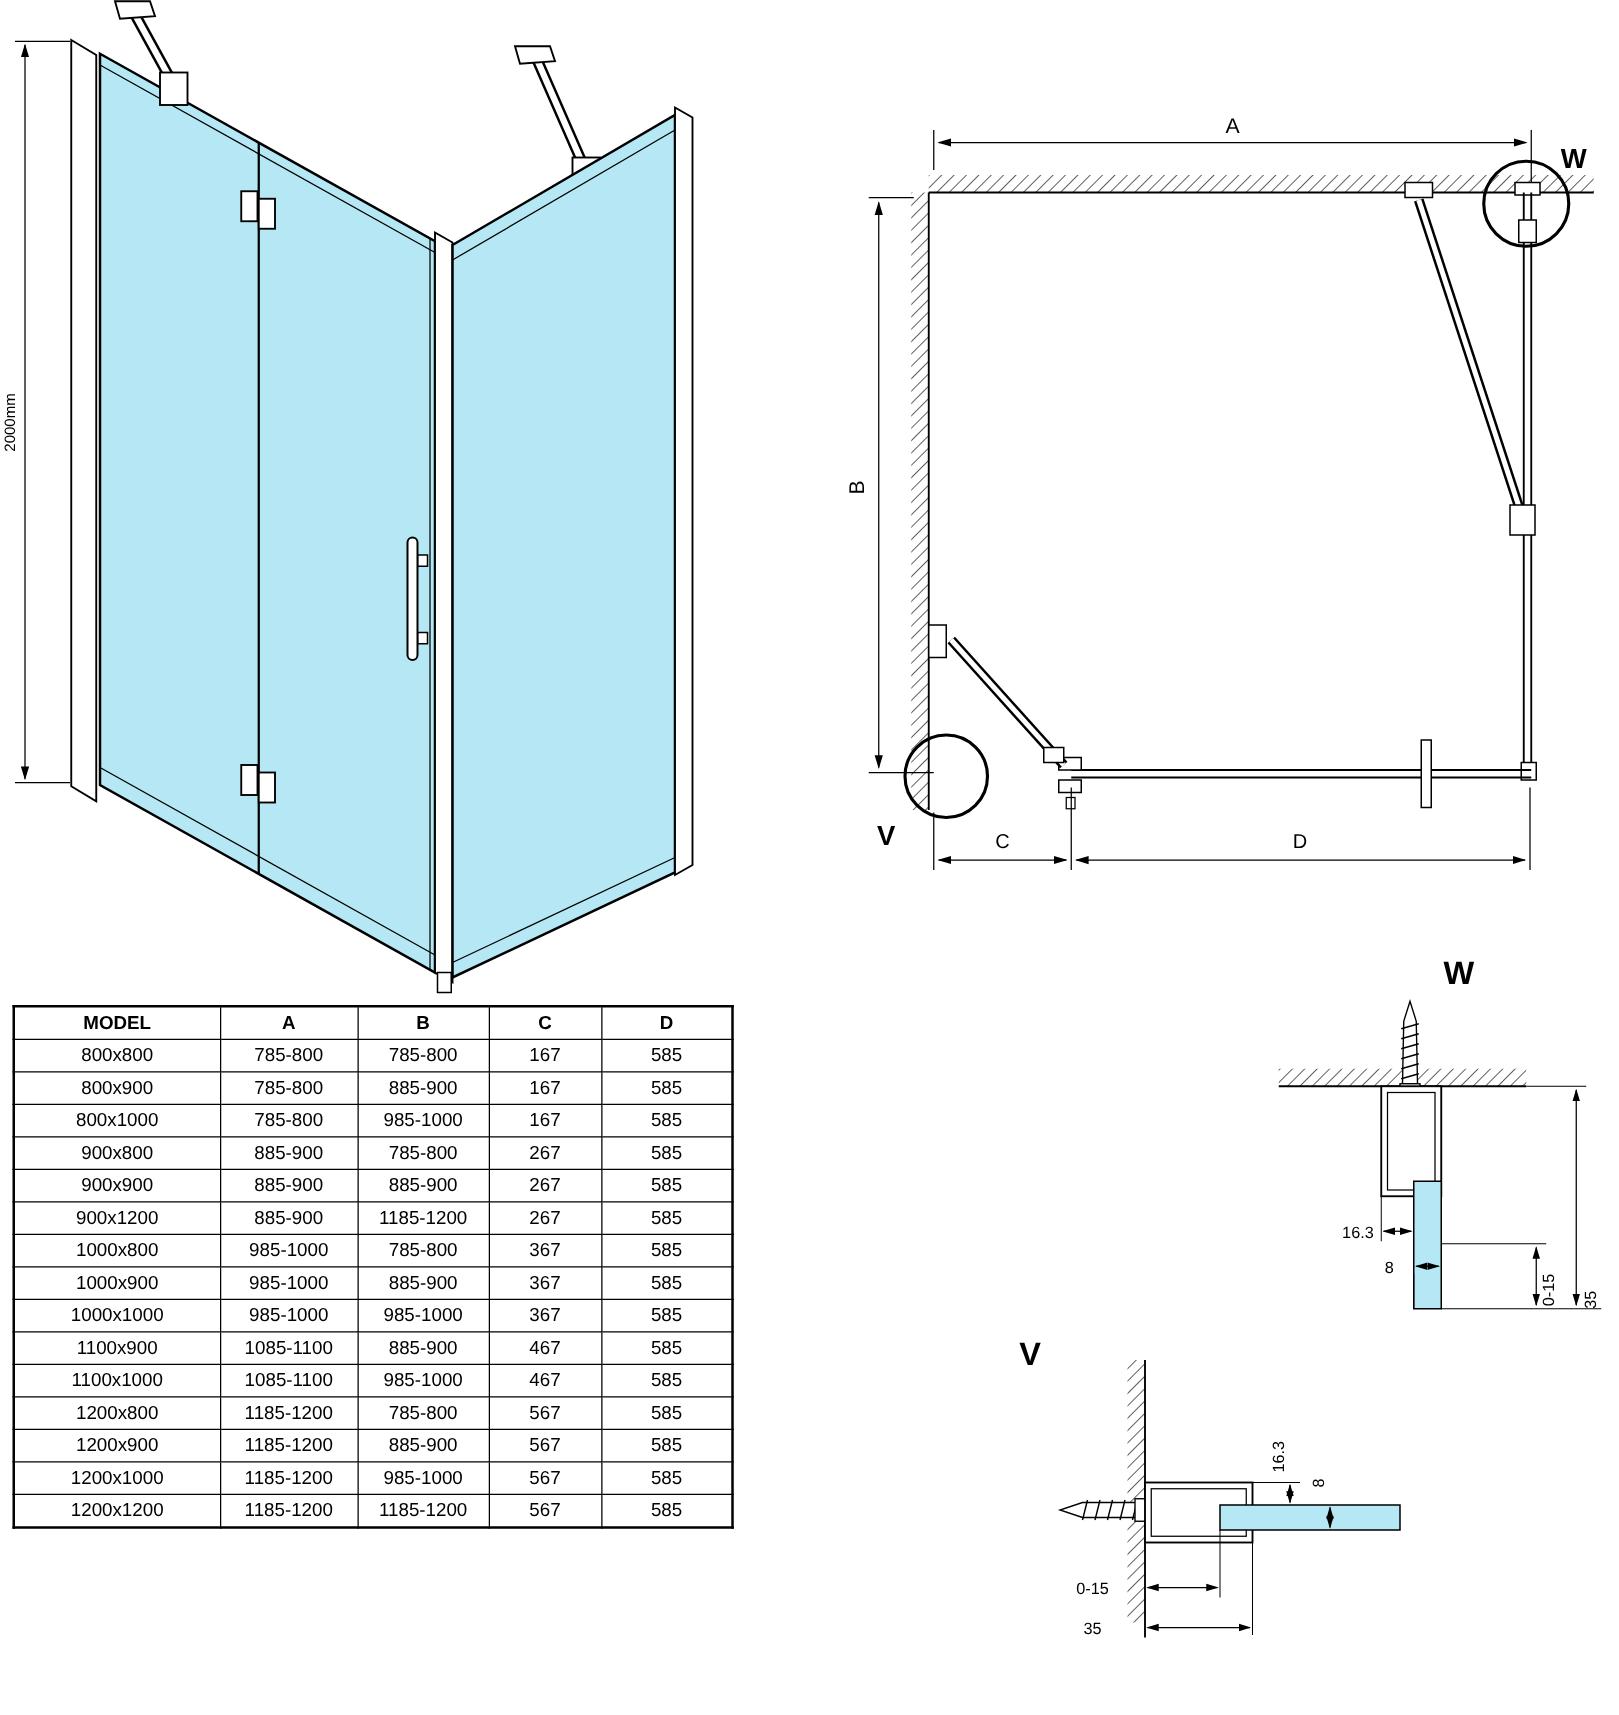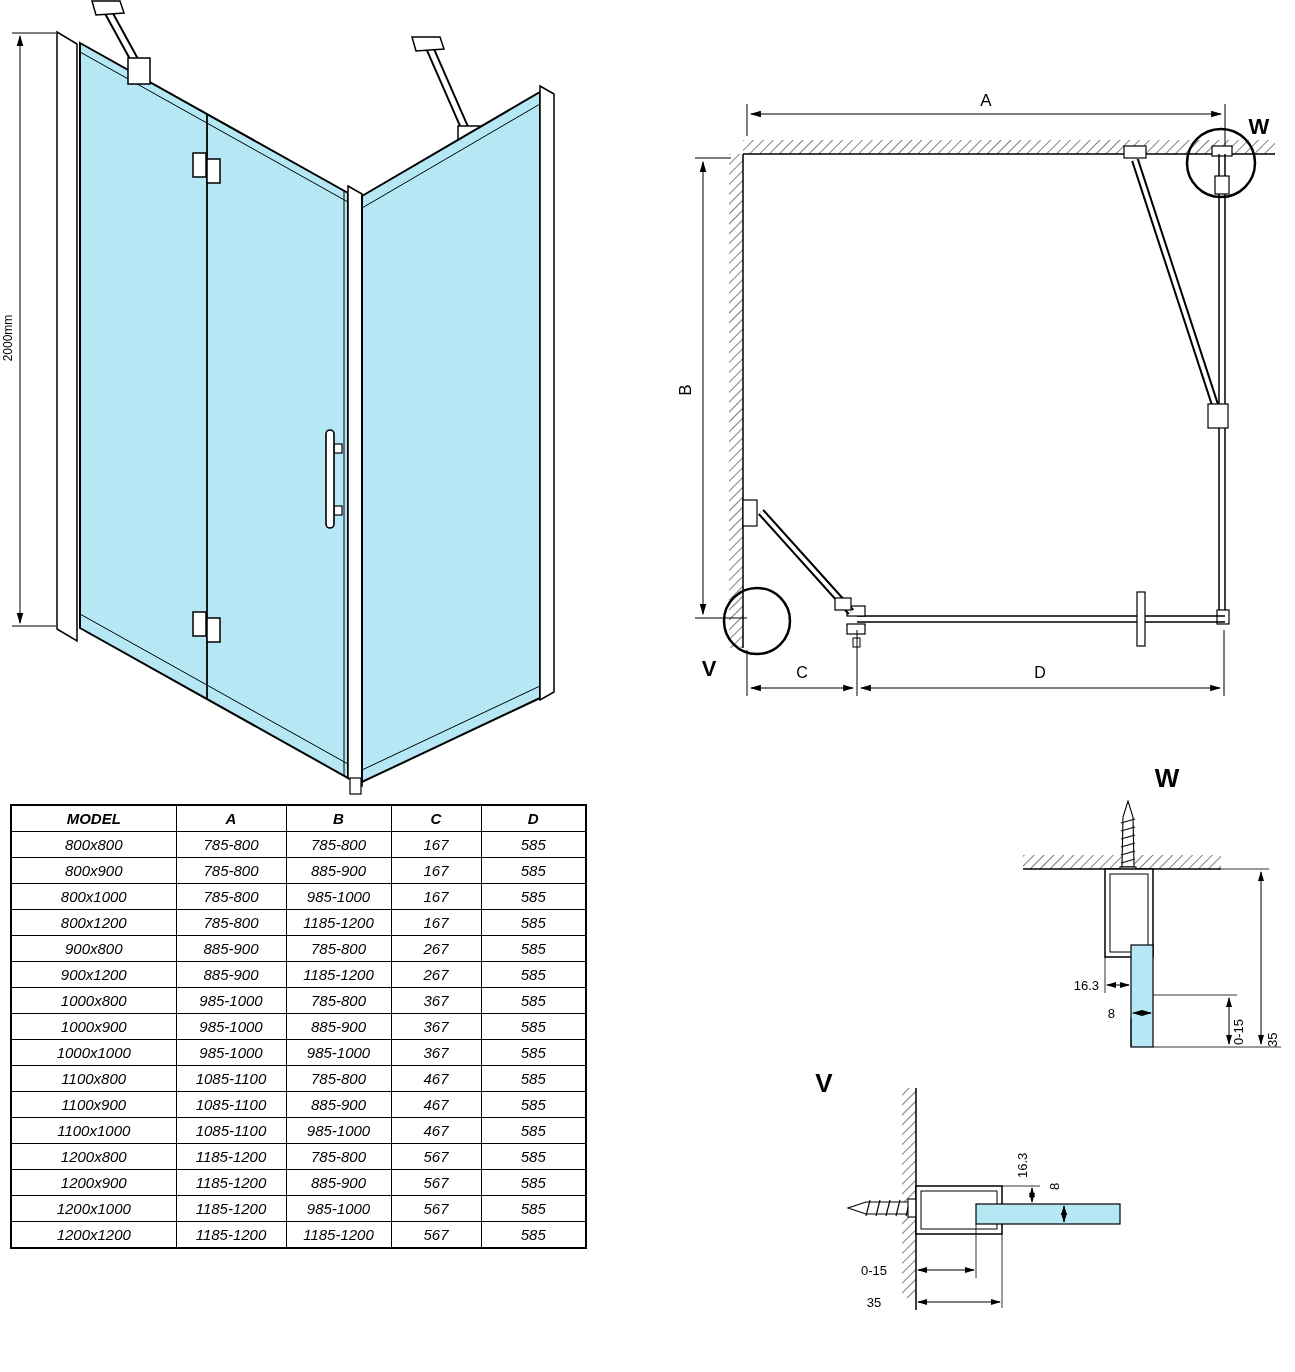--- a/index.html
+++ b/index.html
@@ -5,21 +5,21 @@
   html,body { margin:0; padding:0; background:#fff; }
   .canvas { position:relative; width:1295px; height:1372px; background:#fff; overflow:hidden;
             font-family:"Liberation Sans", sans-serif; }
   svg { position:absolute; }
   svg text { font-family:"Liberation Sans", sans-serif; fill:#000; }
   #persp   { left:0px;   top:0px; }
   #plan    { left:635px; top:50px; }
   #detailW { left:985px; top:755px; }
   #detailV { left:790px; top:1058px; }
   #dim-table { position:absolute; left:10px; top:804px; border-collapse:collapse;
-               font-size:15px; border:2px solid #000;font-style:italic; }
+               font-size:15px; border:2px solid #000; }
   #dim-table th, #dim-table td { border:1px solid #000; text-align:center; height:25px; padding:0 4px; }
   #dim-table th { font-weight:bold; }
 </style>
 </head>
 <body>
 
 <div class="canvas">
 
   <svg id="persp" width="625" height="800" viewBox="0 0 625 800">
     <defs>
@@ -321,34 +321,34 @@
           <td>585</td>
         </tr>
         <tr>
           <td>800x1000</td>
           <td>785-800</td>
           <td>985-1000</td>
           <td>167</td>
           <td>585</td>
         </tr>
         <tr>
-          <td>800x1200</td>
-          <td>785-800</td>
-          <td>1185-1200</td>
-          <td>167</td>
-          <td>585</td>
-        </tr>
-        <tr>
           <td>900x800</td>
           <td>885-900</td>
           <td>785-800</td>
           <td>267</td>
           <td>585</td>
         </tr>
         <tr>
+          <td>900x900</td>
+          <td>885-900</td>
+          <td>885-900</td>
+          <td>267</td>
+          <td>585</td>
+        </tr>
+        <tr>
           <td>900x1200</td>
           <td>885-900</td>
           <td>1185-1200</td>
           <td>267</td>
           <td>585</td>
         </tr>
         <tr>
           <td>1000x800</td>
           <td>985-1000</td>
           <td>785-800</td>
@@ -360,27 +360,20 @@
           <td>985-1000</td>
           <td>885-900</td>
           <td>367</td>
           <td>585</td>
         </tr>
         <tr>
           <td>1000x1000</td>
           <td>985-1000</td>
           <td>985-1000</td>
           <td>367</td>
-          <td>585</td>
-        </tr>
-        <tr>
-          <td>1100x800</td>
-          <td>1085-1100</td>
-          <td>785-800</td>
-          <td>467</td>
           <td>585</td>
         </tr>
         <tr>
           <td>1100x900</td>
           <td>1085-1100</td>
           <td>885-900</td>
           <td>467</td>
           <td>585</td>
         </tr>
         <tr>

